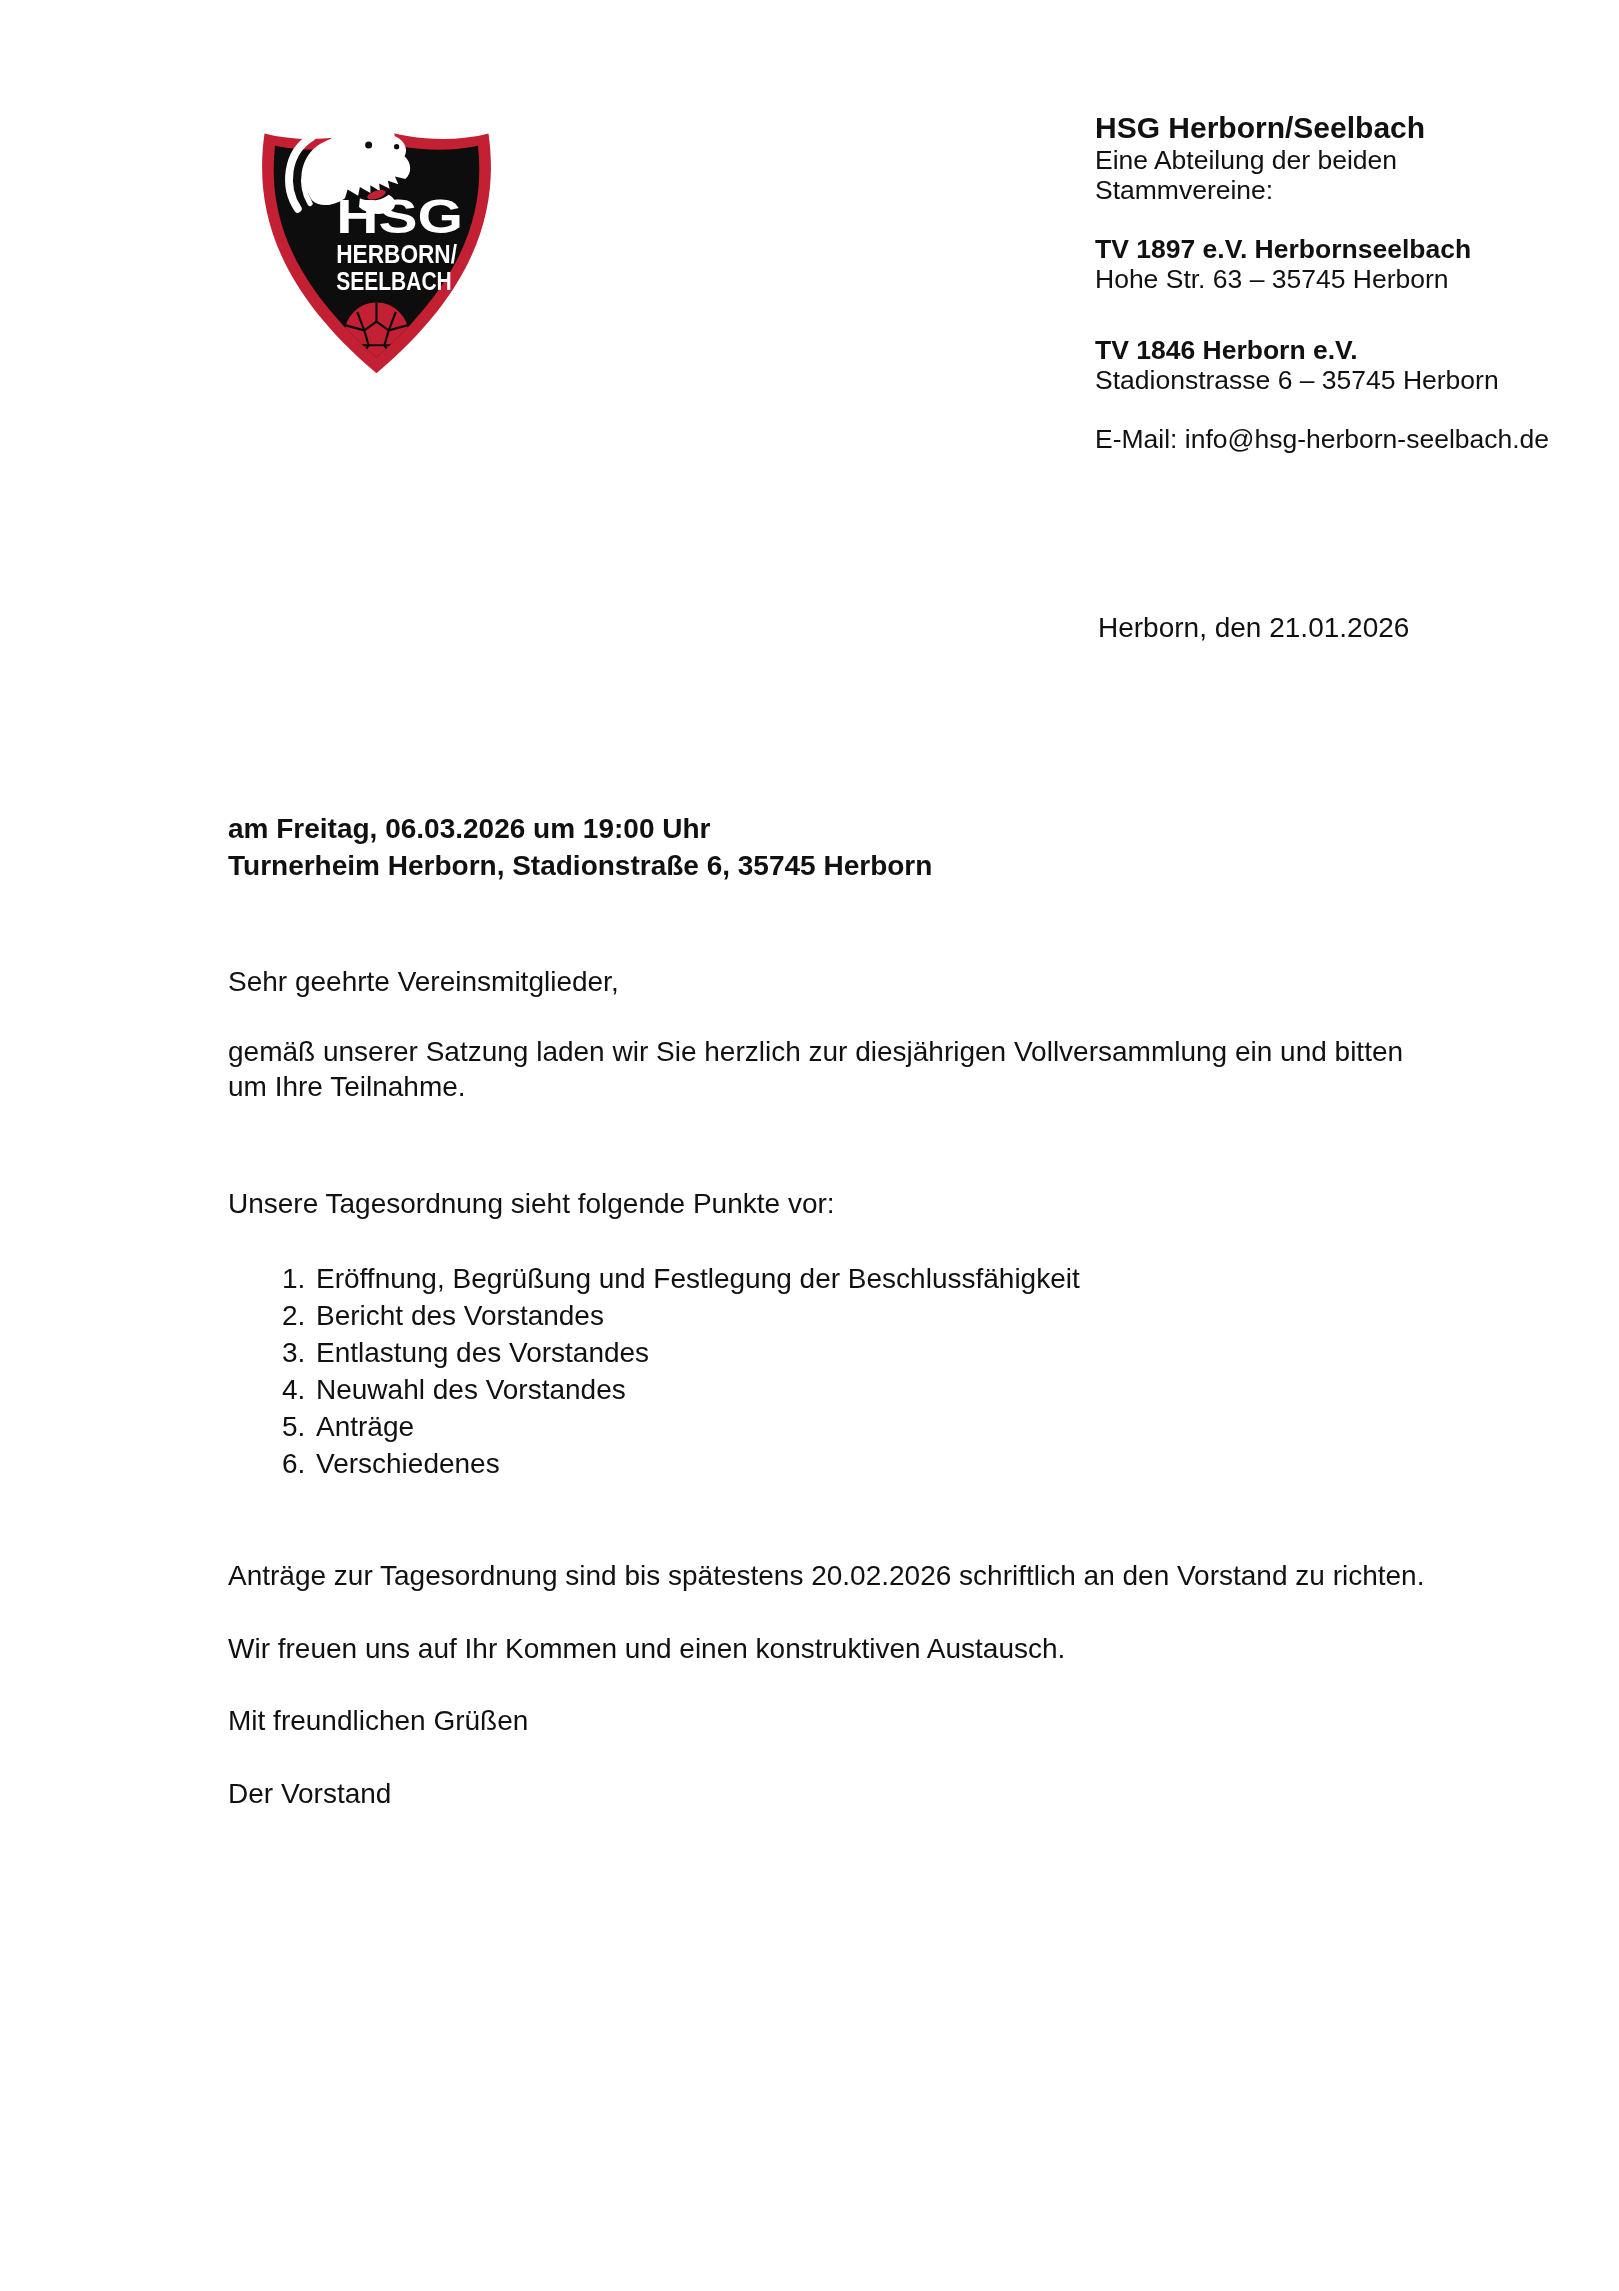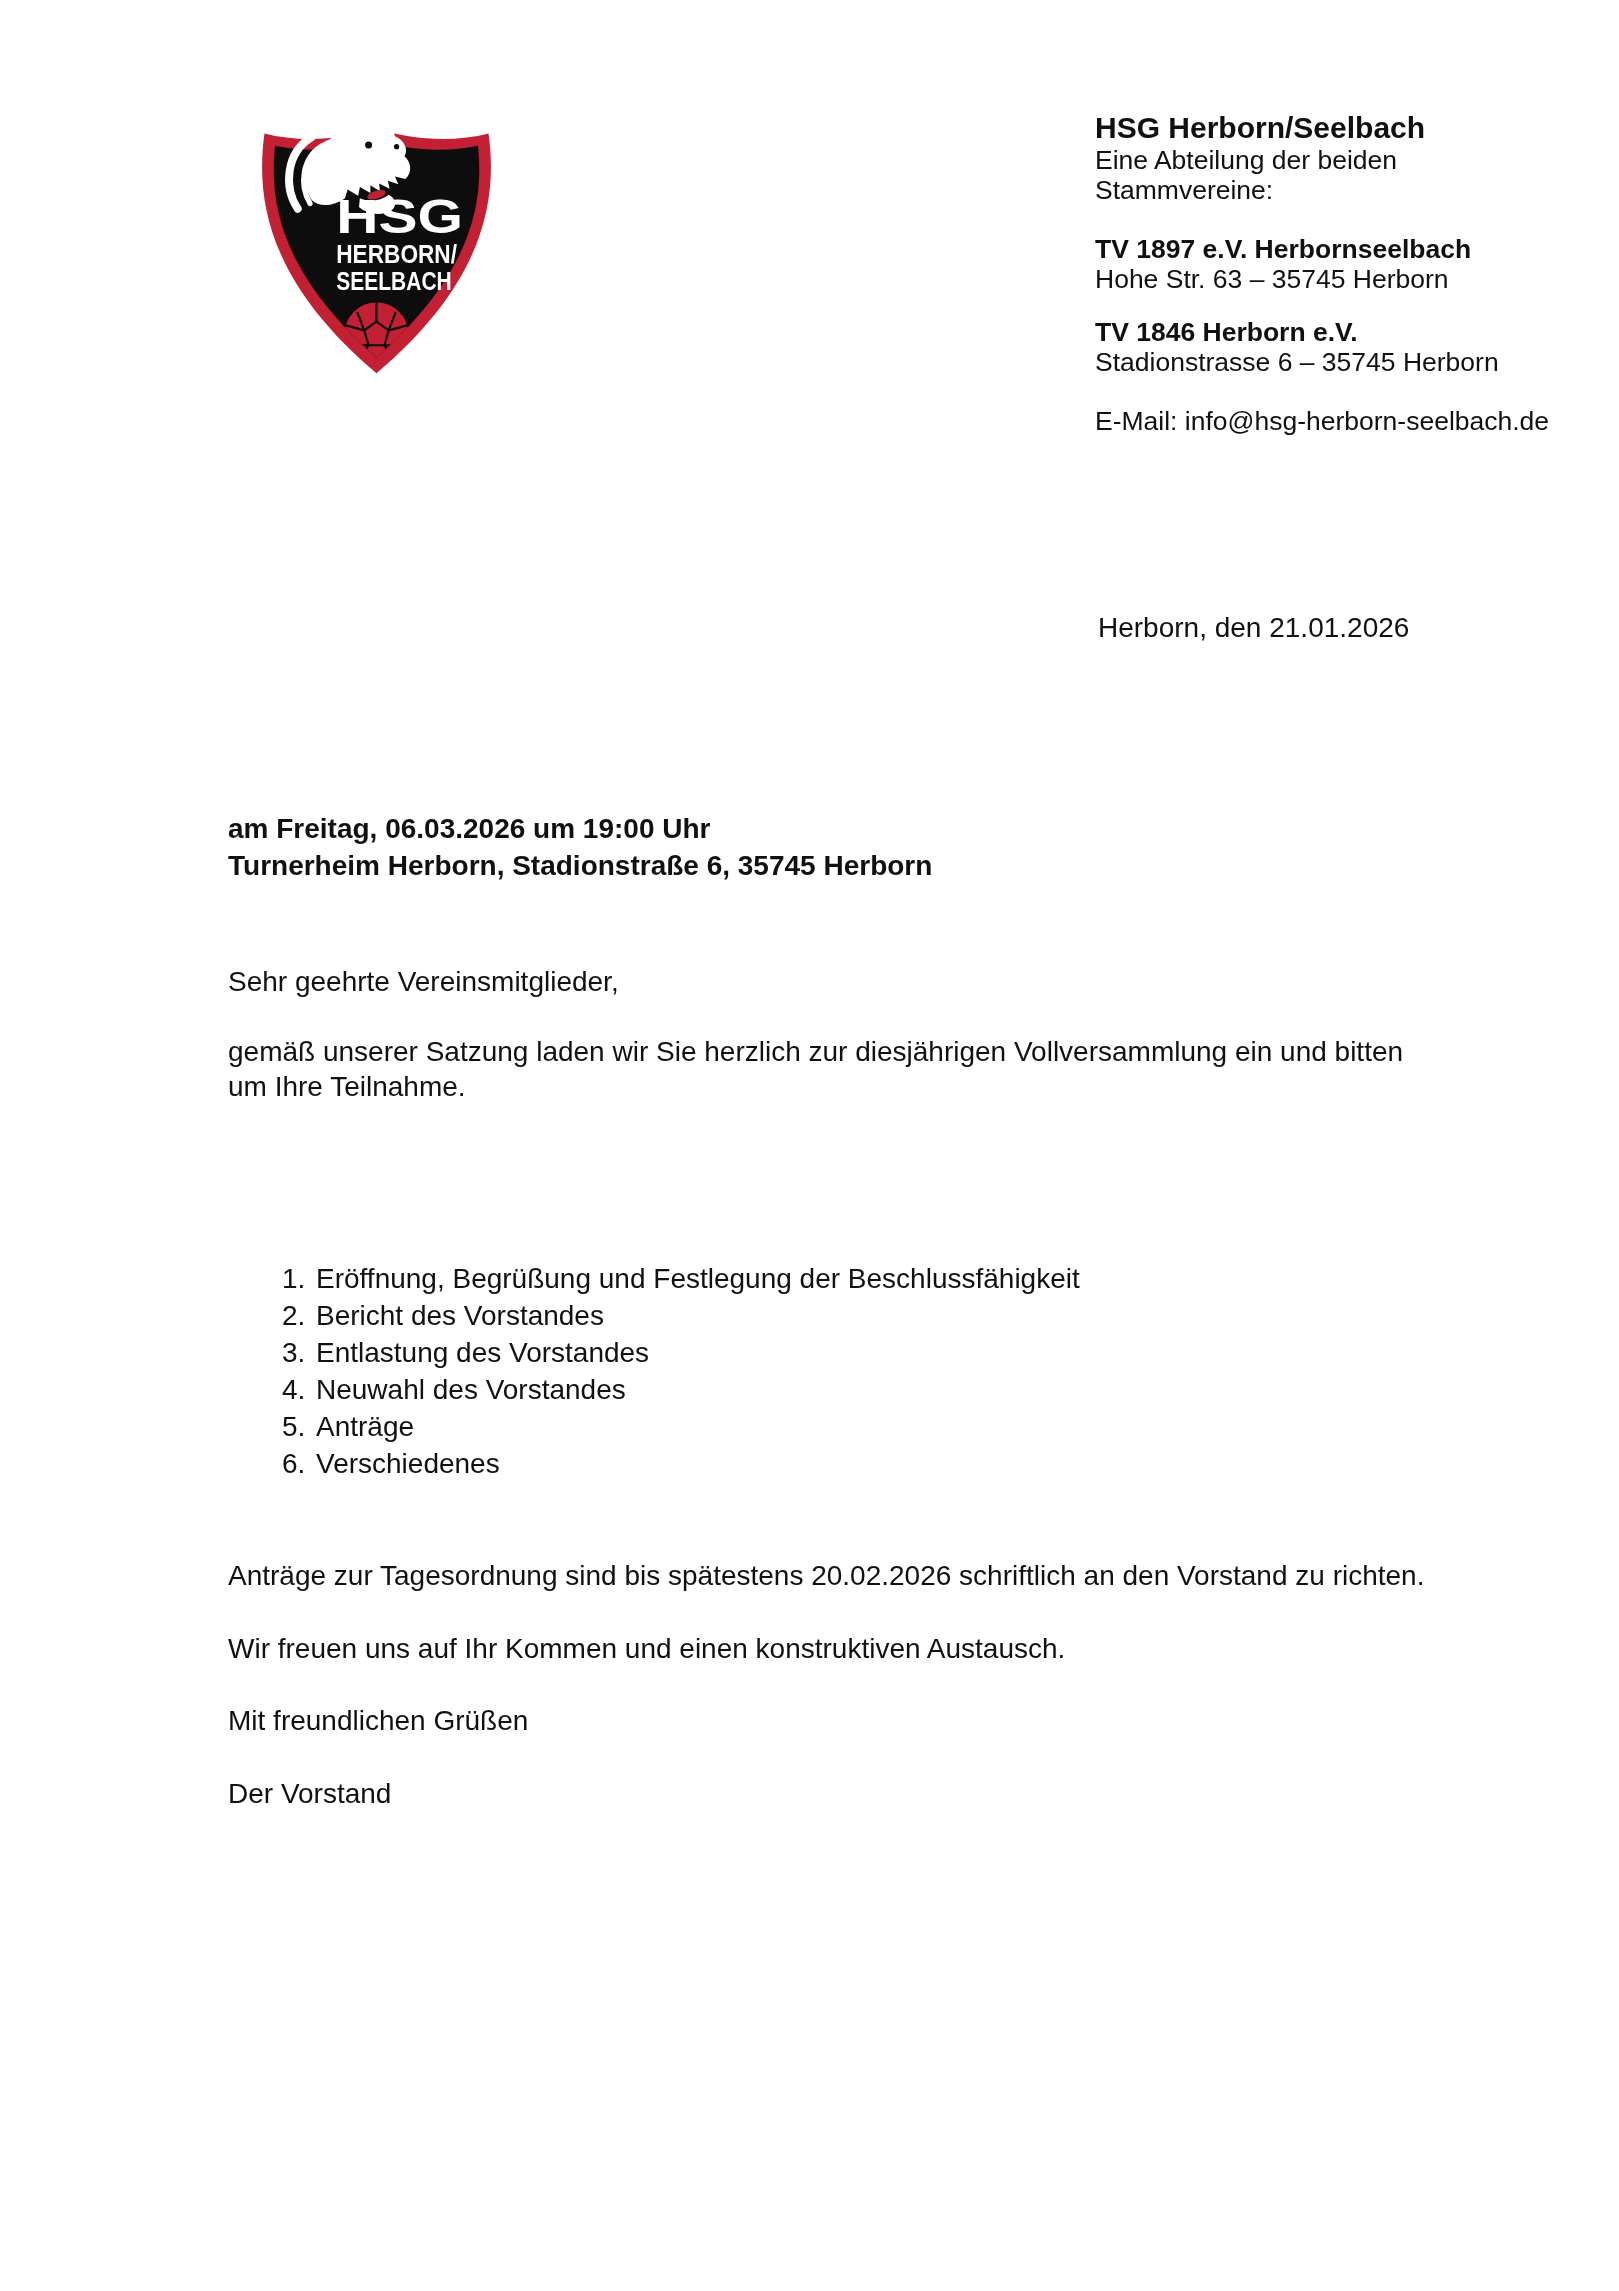--- a/index.html
+++ b/index.html
@@ -37,21 +37,21 @@
     font-size: 30px;
     font-weight: bold;
     line-height: 35px;
   }
   .header-line {
     font-size: 26.5px;
     line-height: 30px;
   }
   .header-line.bold { font-weight: bold; }
   .club-block { margin-top: 29px; }
-  .club-block.second { margin-top: 23px; }
+  .club-block.second { margin-top: 41px; }
   .email-line { margin-top: 29px; }
 
   
   .date-line {
     left: 1098px;
     top: 612px;
     font-size: 28px;
     white-space: nowrap;
     text-align: center;
   }
@@ -170,20 +170,21 @@
 
   <div class="abs event-block">
     <div>am Freitag, 06.03.2026 um 19:00 Uhr</div>
     <div>Turnerheim Herborn, Stadionstraße 6, 35745 Herborn</div>
   </div>
 
   <div class="abs body-par salutation nowrap">Sehr geehrte Vereinsmitglieder,</div>
 
   <div class="abs body-par intro">gemäß unserer Satzung laden wir Sie herzlich zur diesjährigen Vollversammlung ein und bitten um Ihre Teilnahme.</div>
 
+  <div class="abs body-par agenda-heading nowrap">Unsere Tagesordnung sieht folgende Punkte vor:</div>
 
   <div class="abs body-par agenda-list">
     <ol>
       <li>
         <span class="num">1.</span>
         <span>Eröffnung, Begrüßung und Festlegung der Beschlussfähigkeit</span>
       </li>
       <li>
         <span class="num">2.</span>
         <span>Bericht des Vorstandes</span>

